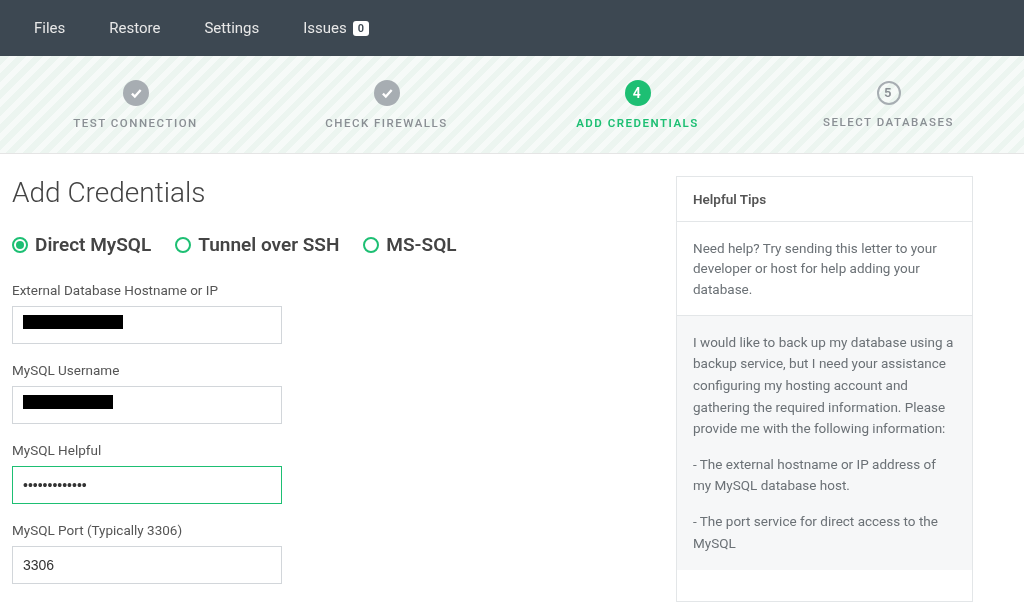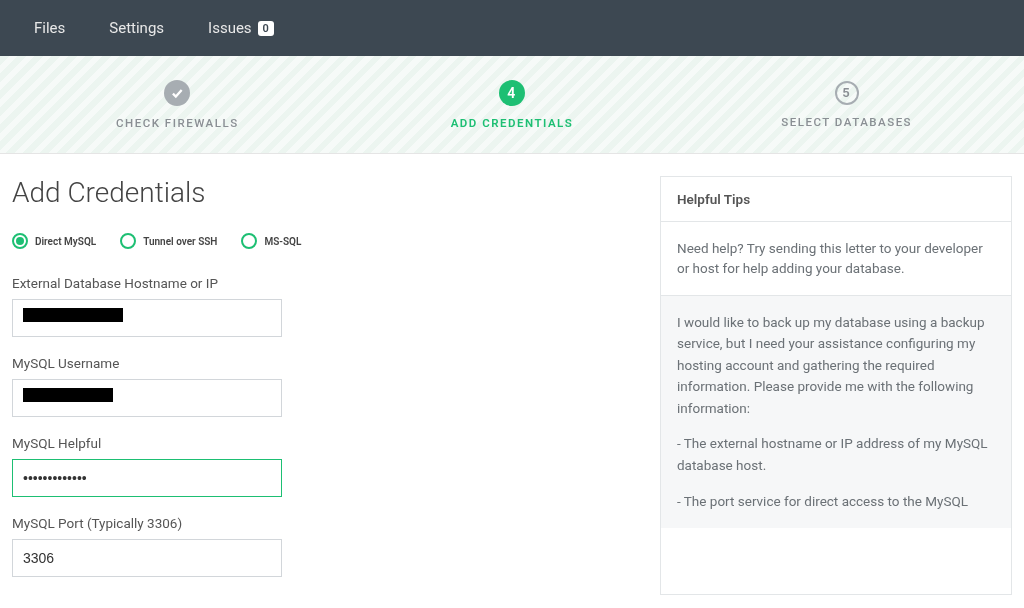--- a/index.html
+++ b/index.html
@@ -119,21 +119,21 @@
       margin-bottom: 24px;
     }
     .radio-row {
       display: flex;
       gap: 24px;
       margin-bottom: 26px;
     }
     .radio-opt {
       display: flex; align-items: center;
       gap: 7px;
-      font-size: 10px;
+      font-size: 19px;
       font-weight: 600;
       color: #444;
       cursor: pointer;
     }
     .radio-opt .rdot {
       width: 16px; height: 16px;
       border-radius: 50%;
       border: 2px solid #1dbf73;
       display: flex; align-items: center; justify-content: center;
     }
@@ -168,21 +168,21 @@
       border: 1px solid #d2d6da;
       padding: 8px 10px;
     }
     .black-block .bar {
       background: #000;
       height: 14px;
       width: 100px;
     }
     
     .tips-panel {
-      width: 352px;
+      width: 297px;
       border: 1px solid #e3e6e8;
       background: #fff;
       font-size: 13.5px;
       color: #6b7176;
     }
     .tips-head {
       padding: 14px 16px;
       font-weight: 600;
       color: #555;
       border-bottom: 1px solid #e3e6e8;
@@ -197,28 +197,37 @@
       background: #f6f7f8;
       line-height: 1.6;
     }
     .tips-letter p { margin-bottom: 14px; }
   </style>
 </head>
 <body>
 
 <div class="topnav">
   <div class="topnav-item">Files</div>
+  <div class="topnav-item">Restore</div>
   <div class="topnav-item">Settings</div>
   <div class="topnav-item">
     <span>Issues</span>
     <span class="badge">0</span>
   </div>
 </div>
 
 <div class="stepper">
+  <div class="step">
+    <div class="step-circle done check-mark">
+      <svg viewBox="0 0 24 24" fill="none" stroke="#fff" stroke-width="4">
+          <polyline points="5,13 10,18 20,7"></polyline>
+        </svg>
+    </div>
+    <span>TEST CONNECTION</span>
+  </div>
   <div class="step">
     <div class="step-circle done check-mark">
       <svg viewBox="0 0 24 24" fill="none" stroke="#fff" stroke-width="4">
           <polyline points="5,13 10,18 20,7"></polyline>
         </svg>
     </div>
     <span>CHECK FIREWALLS</span>
   </div>
   <div class="step current-step">
     <div class="step-circle current">4</div>

